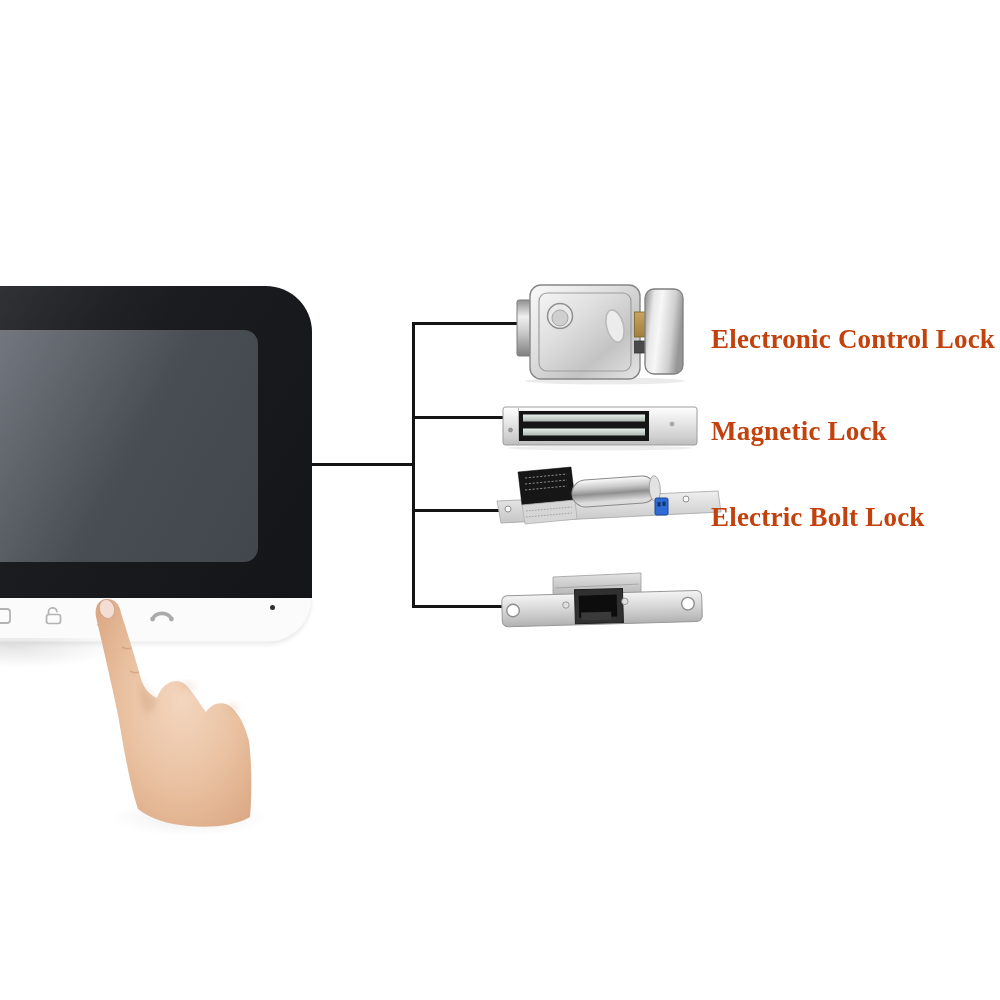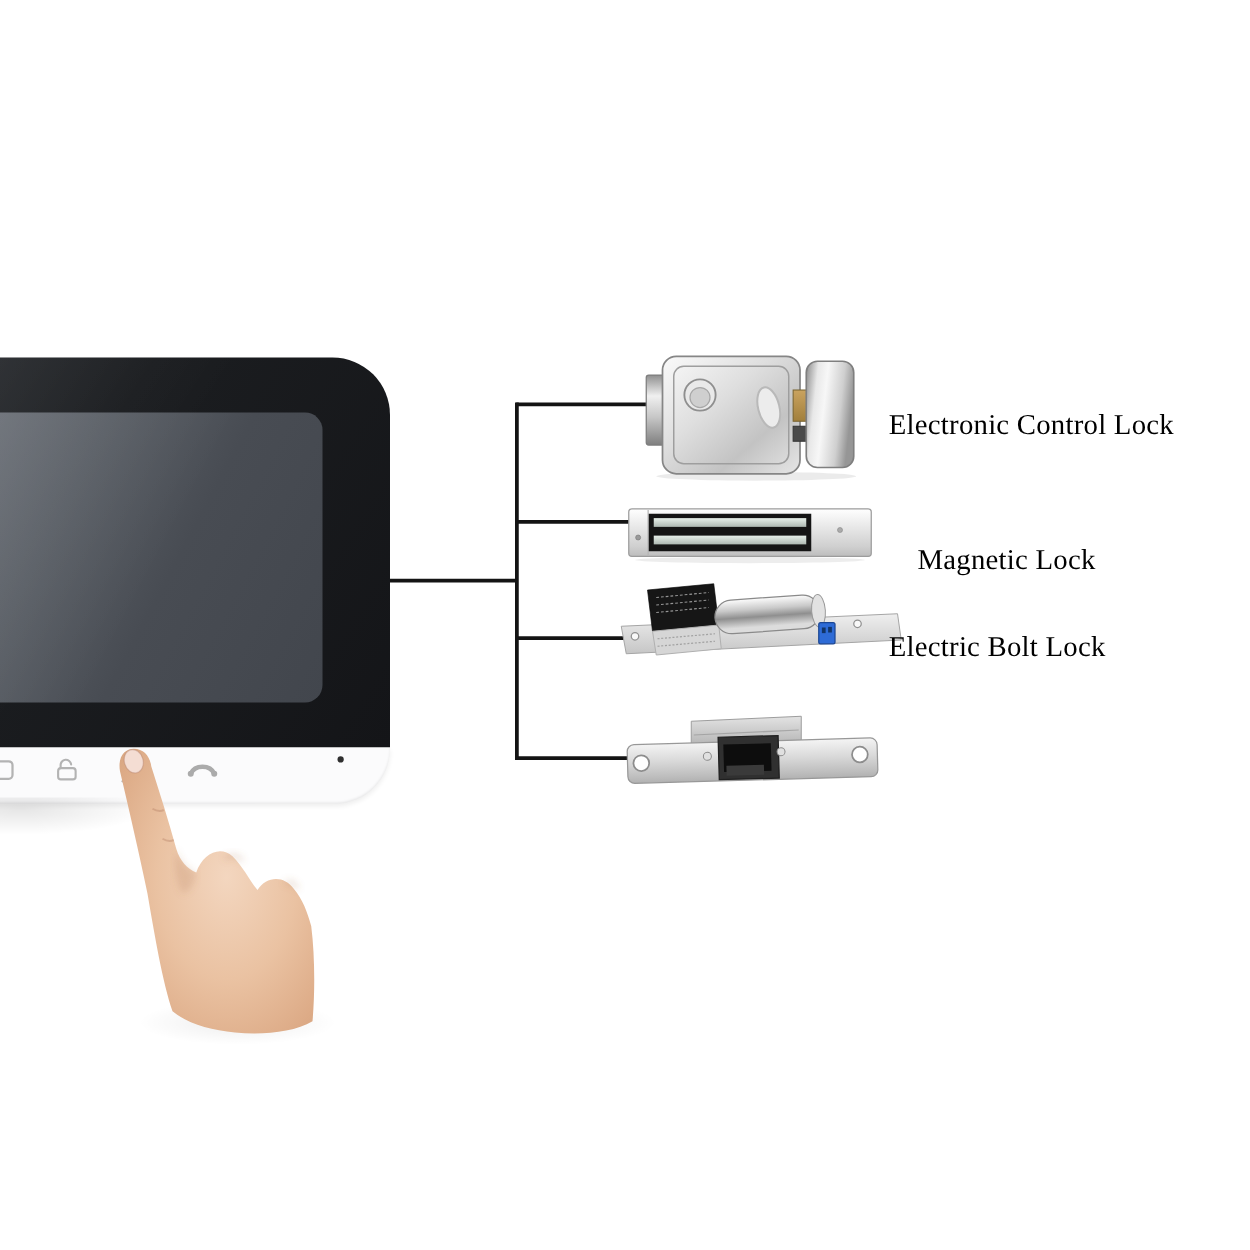--- a/index.html
+++ b/index.html
@@ -21,22 +21,22 @@
     border-radius:0 0 44px 0;background:#fbfbfc;
     box-shadow:inset 0 -1px 2px rgba(0,0,0,.08), 0 2px 4px rgba(0,0,0,.07);}
   .bar-icon{position:absolute;}
   .mic-dot{position:absolute;left:270px;top:605px;width:5px;height:5px;border-radius:50%;background:#2f2f2f;}
   .device-shadow{position:absolute;left:-40px;top:638px;width:160px;height:30px;
     background:radial-gradient(ellipse at 35% 30%,rgba(0,0,0,.10),rgba(0,0,0,0) 70%);}
   .hand-shadow{position:absolute;left:110px;top:800px;width:160px;height:36px;
     background:radial-gradient(ellipse at 50% 50%,rgba(0,0,0,.07),rgba(0,0,0,0) 70%);}
   
   .lock-img{position:absolute;}
-  .lock-label{position:absolute;left:711px;font-weight:normal;font-size:23px;line-height:27px;
-    color:#000000;white-space:nowrap;letter-spacing:.2px;}
+  .lock-label{position:absolute;left:711px;font-weight:bold;font-size:27px;line-height:27px;
+    color:#c2410c;white-space:nowrap;letter-spacing:.2px;}
   .hand{position:absolute;left:60px;top:595px;width:210px;height:240px;}
 </style>
 </head>
 <body>
 
 <div id="canvas">
 
   <div class="line" style="left:310px;top:463px;width:104px;height:3px;"></div>
   <div class="line" style="left:412px;top:322px;width:3px;height:286px;"></div>
   <div class="line" style="left:413px;top:322px;width:107px;height:3px;"></div>
@@ -121,21 +121,21 @@
     </defs>
     <ellipse cx="98" cy="46" rx="92" ry="2.5" fill="#000" opacity=".07"></ellipse>
     <rect x="1" y="5" width="194" height="38" rx="2.5" fill="url(#g2bar)" stroke="#9c9c9c" stroke-width="1"></rect>
     <line x1="16.5" y1="6" x2="16.5" y2="42" stroke="#b5b5b5" stroke-width="1"></line>
     <rect x="17" y="9" width="130" height="30" fill="#151515"></rect>
     <rect x="21" y="12.5" width="122" height="7" fill="url(#g2strip)"></rect>
     <rect x="21" y="26.5" width="122" height="7" fill="url(#g2strip)"></rect>
     <circle cx="8.5" cy="28" r="2" fill="#9a9a9a" stroke="#777" stroke-width=".5"></circle>
     <circle cx="170" cy="22" r="2" fill="#ababab" stroke="#888" stroke-width=".5"></circle>
   </svg>
-  <div class="lock-label" style="top:434px;margin-left:23px;">Magnetic Lock</div>
+  <div class="lock-label" style="top:418px;">Magnetic Lock</div>
 
   <svg class="lock-img" style="left:492px;top:463px;" width="232" height="66" viewBox="0 0 232 66">
     <defs>
       <linearGradient id="g3p" x1="0" y1="0" x2="0" y2="1">
         <stop offset="0" stop-color="#efefef"></stop>
           <stop offset="1" stop-color="#c6c6c6"></stop>
       </linearGradient>
       <linearGradient id="g3c" x1="0" y1="0" x2="0" y2="1">
         <stop offset="0" stop-color="#fdfdfd"></stop>
           <stop offset=".32" stop-color="#c9c9c9"></stop>

